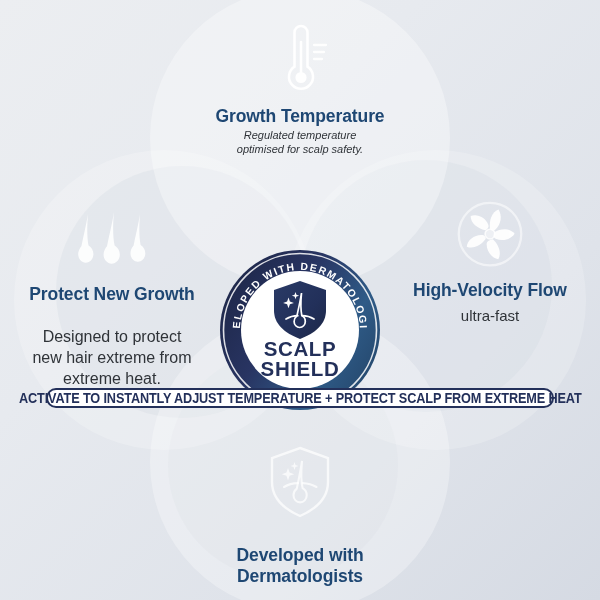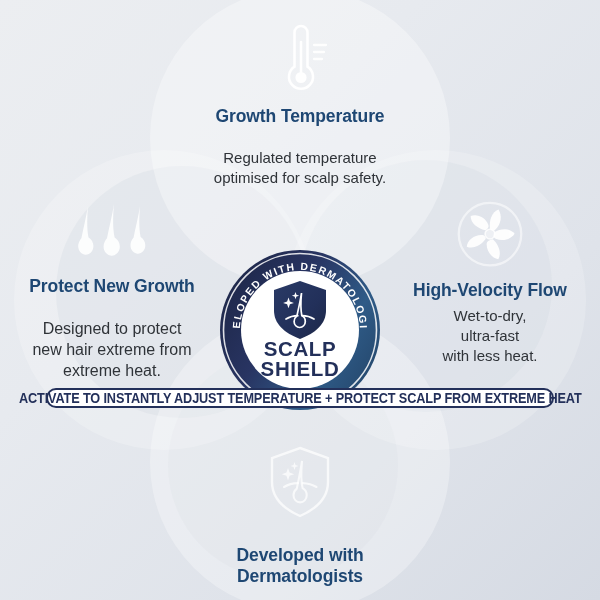--- a/index.html
+++ b/index.html
@@ -51,24 +51,24 @@
     line-height: 1.18;
   }
   .panel-body {
     color: #2f3338;
     line-height: 1.33;
   }
 
   
   .panel-top { left: 150px; top: 22px; width: 300px; }
   .panel-top .panel-title { font-size: 17.5px; margin-top: 6px; }
-  .panel-top .panel-body  { font-size: 15px; margin-top: 21px; }
-
-  
-  .panel-left { left: 6px; top: 200px; width: 212px; }
+  .panel-top .panel-body  { font-size: 11px; margin-top: 1px; font-style: italic; }
+
+  
+  .panel-left { left: 6px; top: 208px; width: 212px; }
   .panel-left .panel-title { font-size: 17.5px; margin-top: 4px; }
   .panel-left .panel-body  { font-size: 16px; margin-top: 21px; }
 
   
   .panel-right { left: 384px; top: 200px; width: 212px; }
   .panel-right .panel-title { font-size: 17.5px; margin-top: 8px; }
   .panel-right .panel-body  { font-size: 15px; margin-top: 5px; }
 
   
   .panel-bottom { left: 150px; top: 443px; width: 300px; }
@@ -169,23 +169,21 @@
           <path d="M41 41.5c6 5.5 9.5 14.3 5.8 21-7-1.3-12.6-8-12.3-16.3 0.1-2.2 2.2-4 6.5-4.7z"></path>
           <path d="M33.5 41c-4.6 6.6-13 11.3-20 8.3 0.8-7.1 8-12.7 16.3-12.3 2.2 0.1 3.9 1.9 3.7 4z"></path>
           <path d="M33 32c-7.9-1.8-15.6-7.5-15.4-15 7-2.6 15.4 1.4 18.6 9 0.9 2 -0.3 4.5 -3.2 6z"></path>
         </g>
         <circle cx="38" cy="36" r="5.2" fill="#ffffff" opacity="0.45"></circle>
         <circle cx="38" cy="36" r="5.2" stroke="#ffffff" stroke-width="1.6" opacity="0.8" fill="none"></circle>
       </svg>
     </div>
     <div class="panel-title">High-Velocity Flow</div>
     <div class="panel-body">
-      <div>Wet-to-dry,</div>
       <div>ultra-fast</div>
-      <div>with less heat.</div>
     </div>
   </div>
 
   <div class="panel panel-bottom">
     <div class="icon-wrap">
       <svg width="72" height="78" viewBox="0 0 72 78" fill="none">
         <path d="M36 5 L64 15 v24c0 16-12 27-28 34C20 66 8 55 8 39V15L36 5z" stroke="#ffffff" stroke-width="2.4" opacity="0.72" fill="none"></path>
         <path d="M38 18c-1.2 9-3.6 20-5.2 27.6-2 1.6-3.3 4-3.3 6.6 0 4.2 3 7.2 6.6 7.2s6.6-3 6.6-7.2c0-3-1.6-5.7-4.1-7.1C36.7 38 37.3 26 38 18z" stroke="#ffffff" stroke-width="2.1" opacity="0.72" fill="none"></path>
         <path d="M20 44c4-2.5 9-3.8 14-3.9M38.5 40.1c5 0.2 10 1.5 14 3.9" stroke="#ffffff" stroke-width="2.1" opacity="0.72" stroke-linecap="round"></path>
         <path d="M24 25l1.6 4.6 4.6 1.6-4.6 1.6L24 37.4 22.4 32.8 17.8 31.2l4.6-1.6L24 25z" fill="#ffffff" opacity="0.72"></path>

